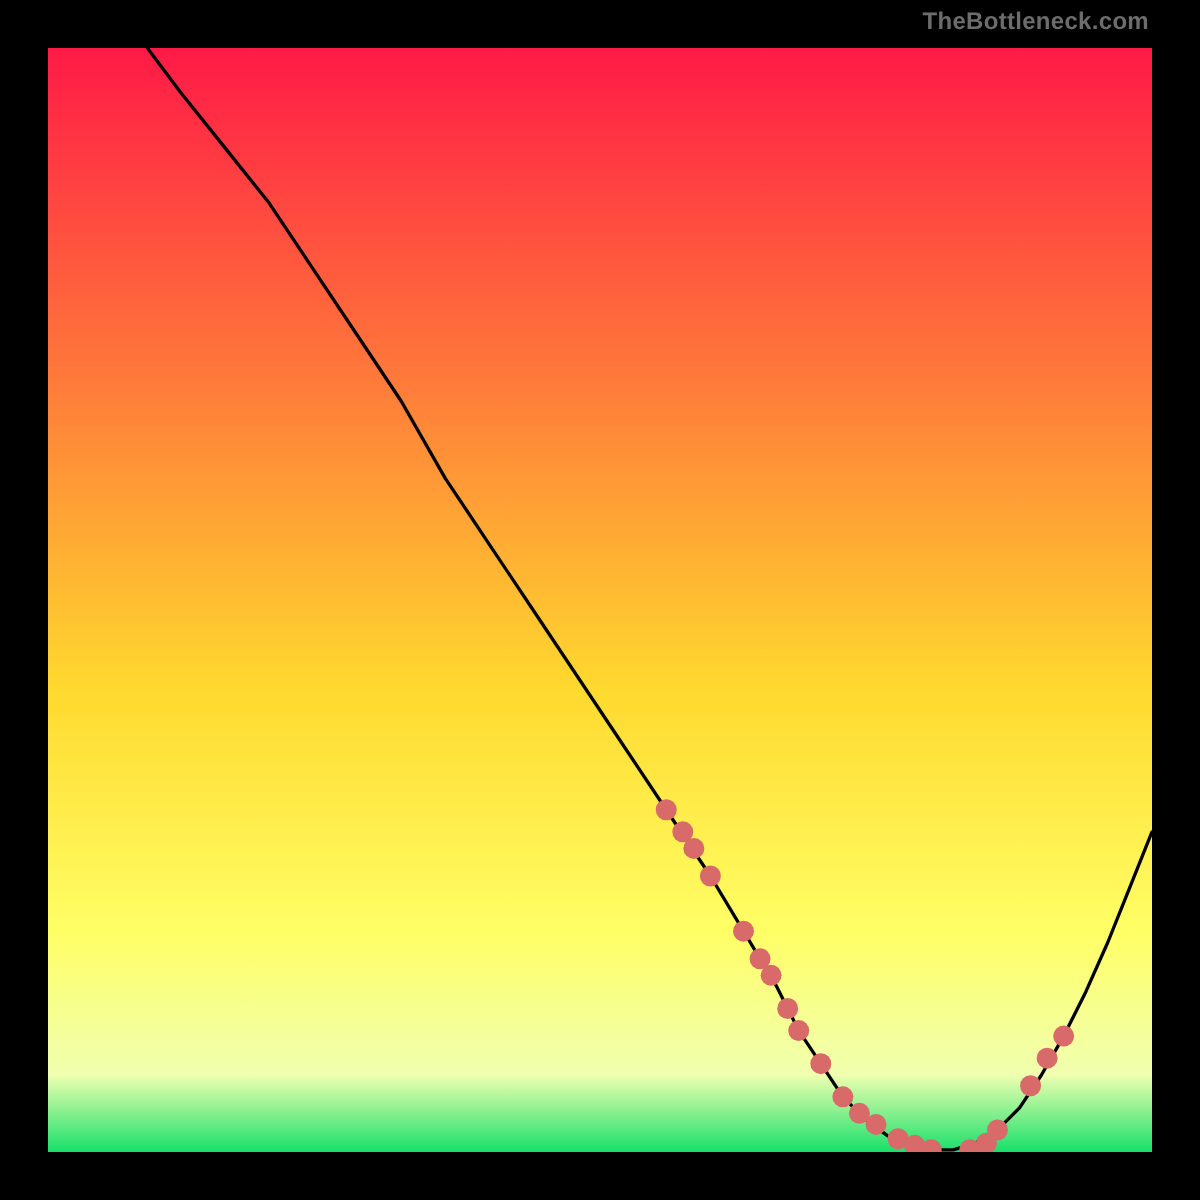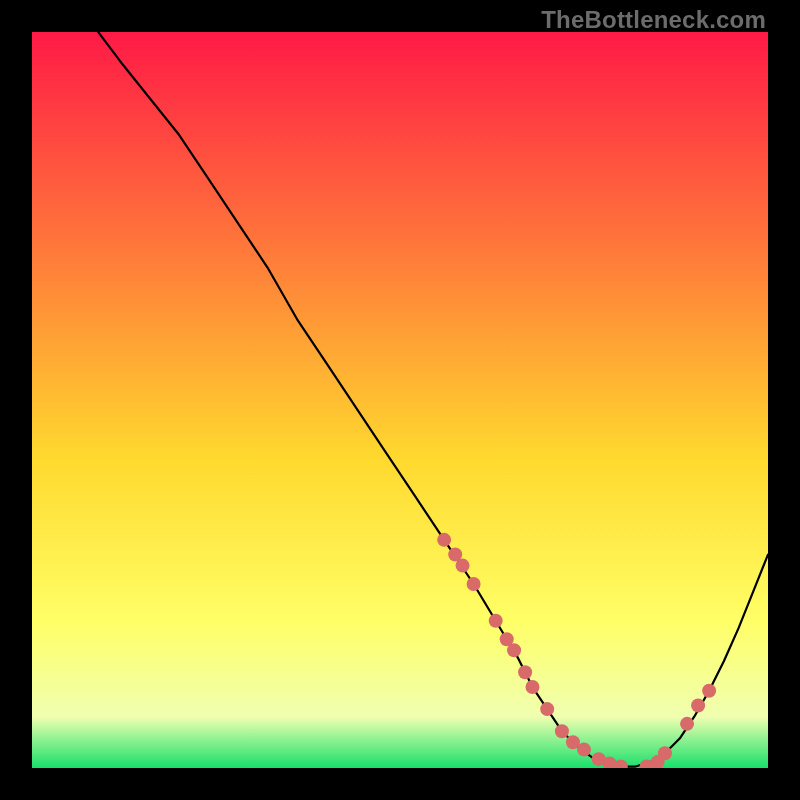--- a/index.html
+++ b/index.html
@@ -17,21 +17,21 @@
     width: 736px;
     height: 736px;
     background: #000;
   }
   .watermark {
     position: absolute;
     top: 6px;
     right: 34px;
     color: #6c6c6c;
     font-family: Arial, Helvetica, sans-serif;
-    font-size: 24px;
+    font-size: 16px;
     font-weight: 600;
     letter-spacing: 0.2px;
     z-index: 10;
   }
   .plot-area {
     position: absolute;
     left: 0;
     top: 0;
     width: 736px;
     height: 736px;

